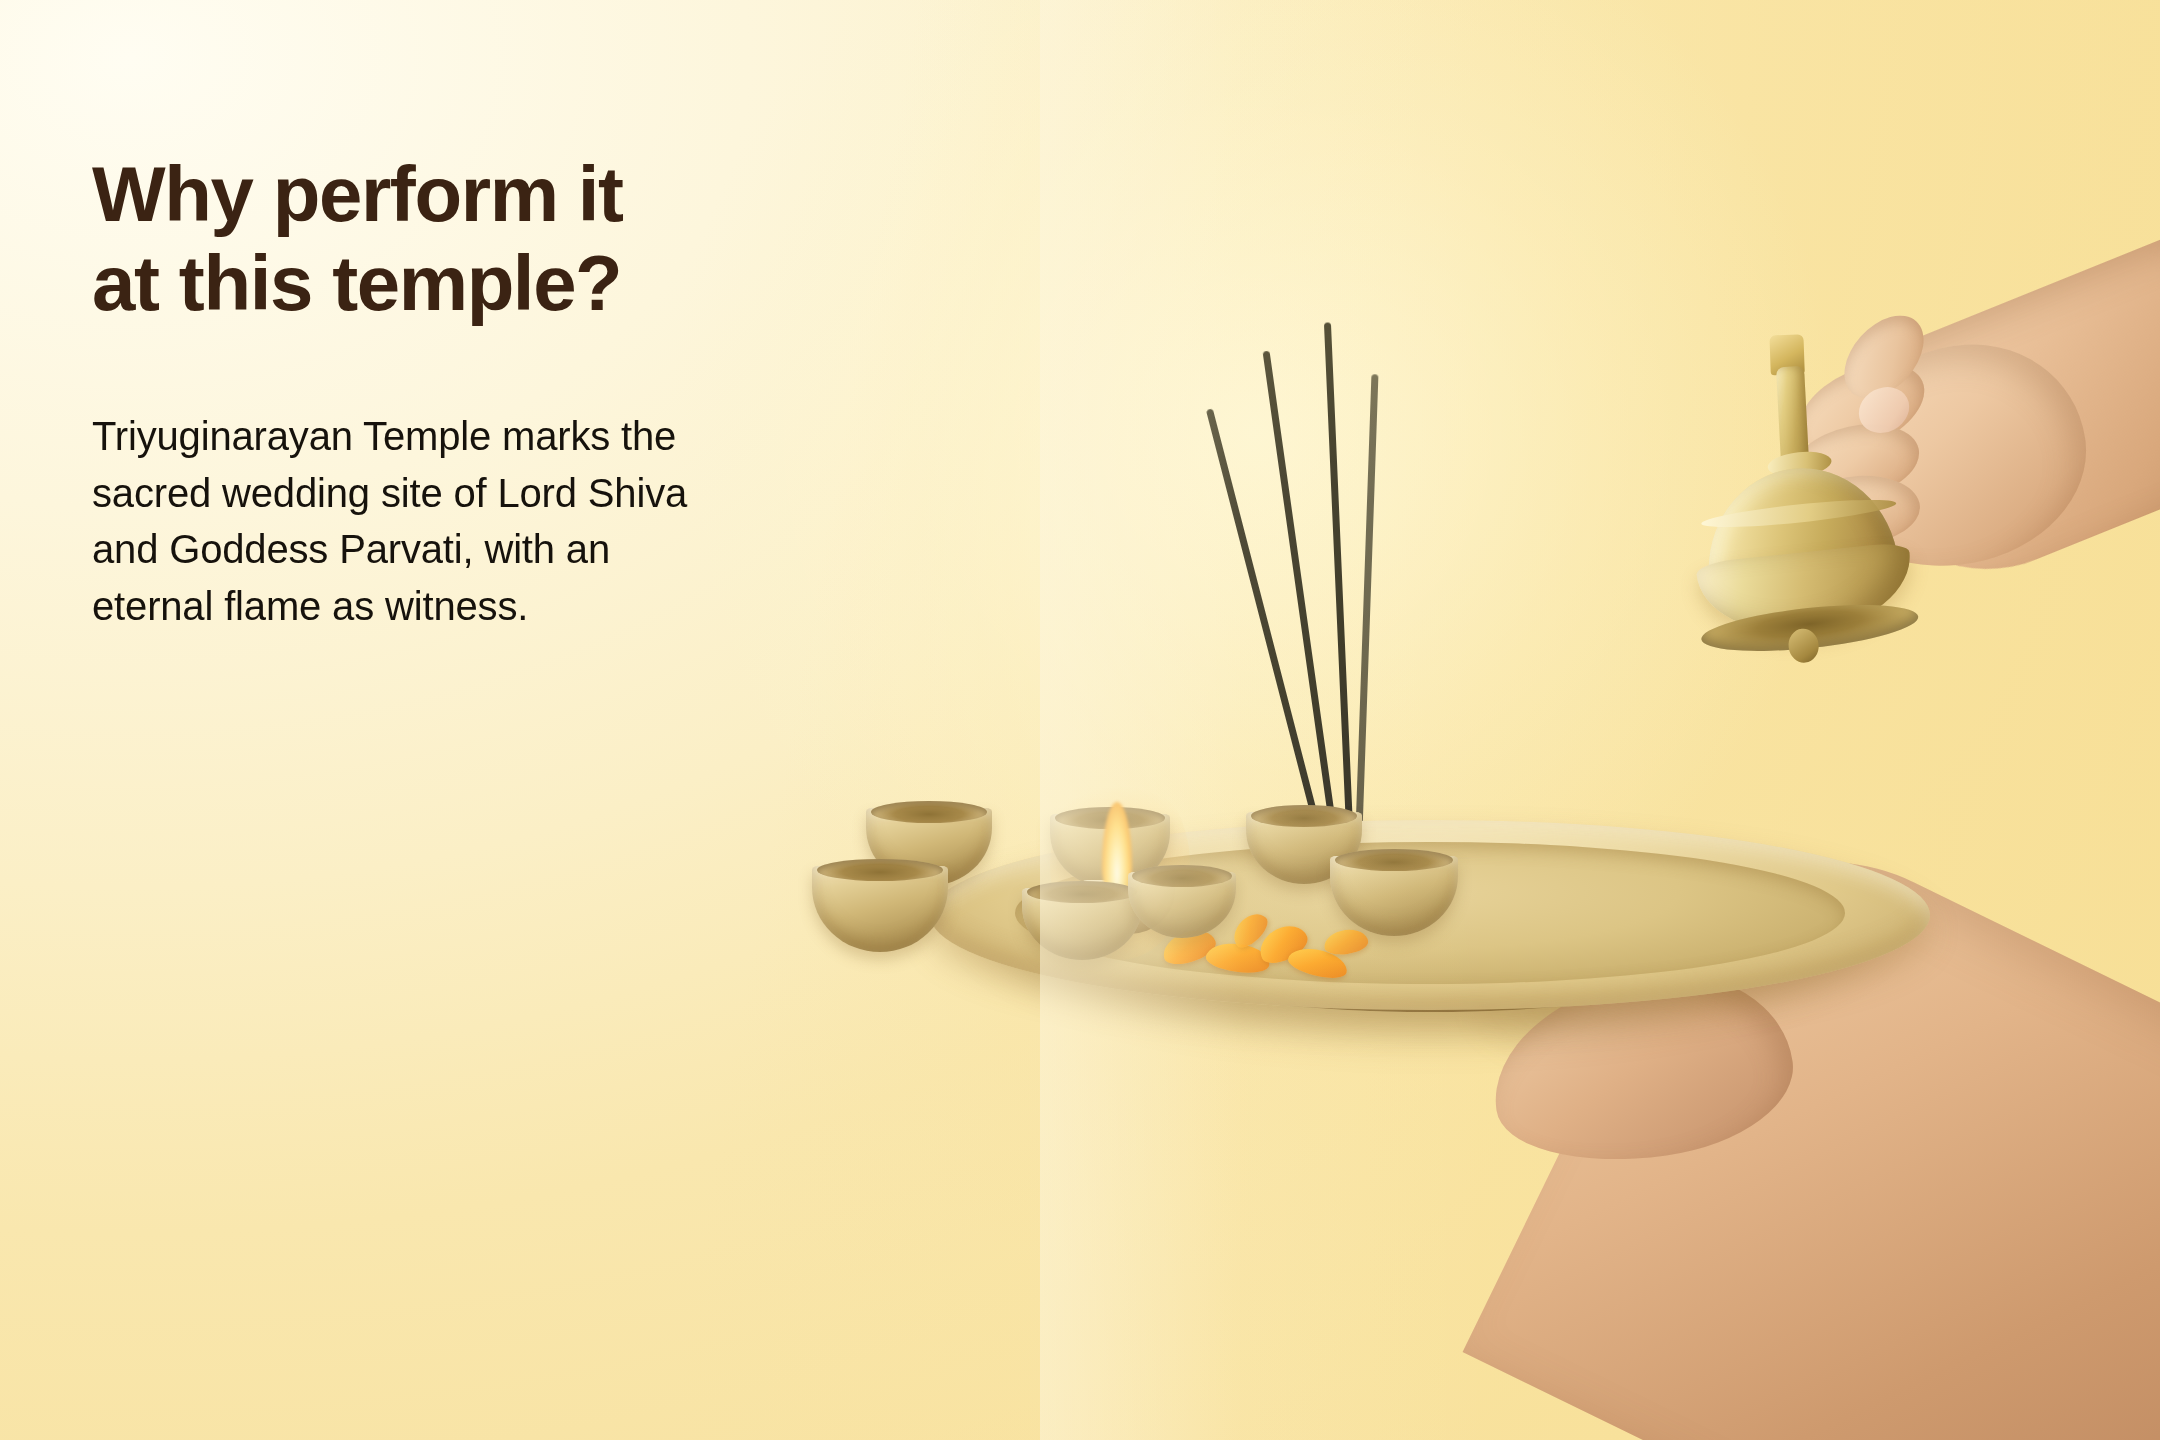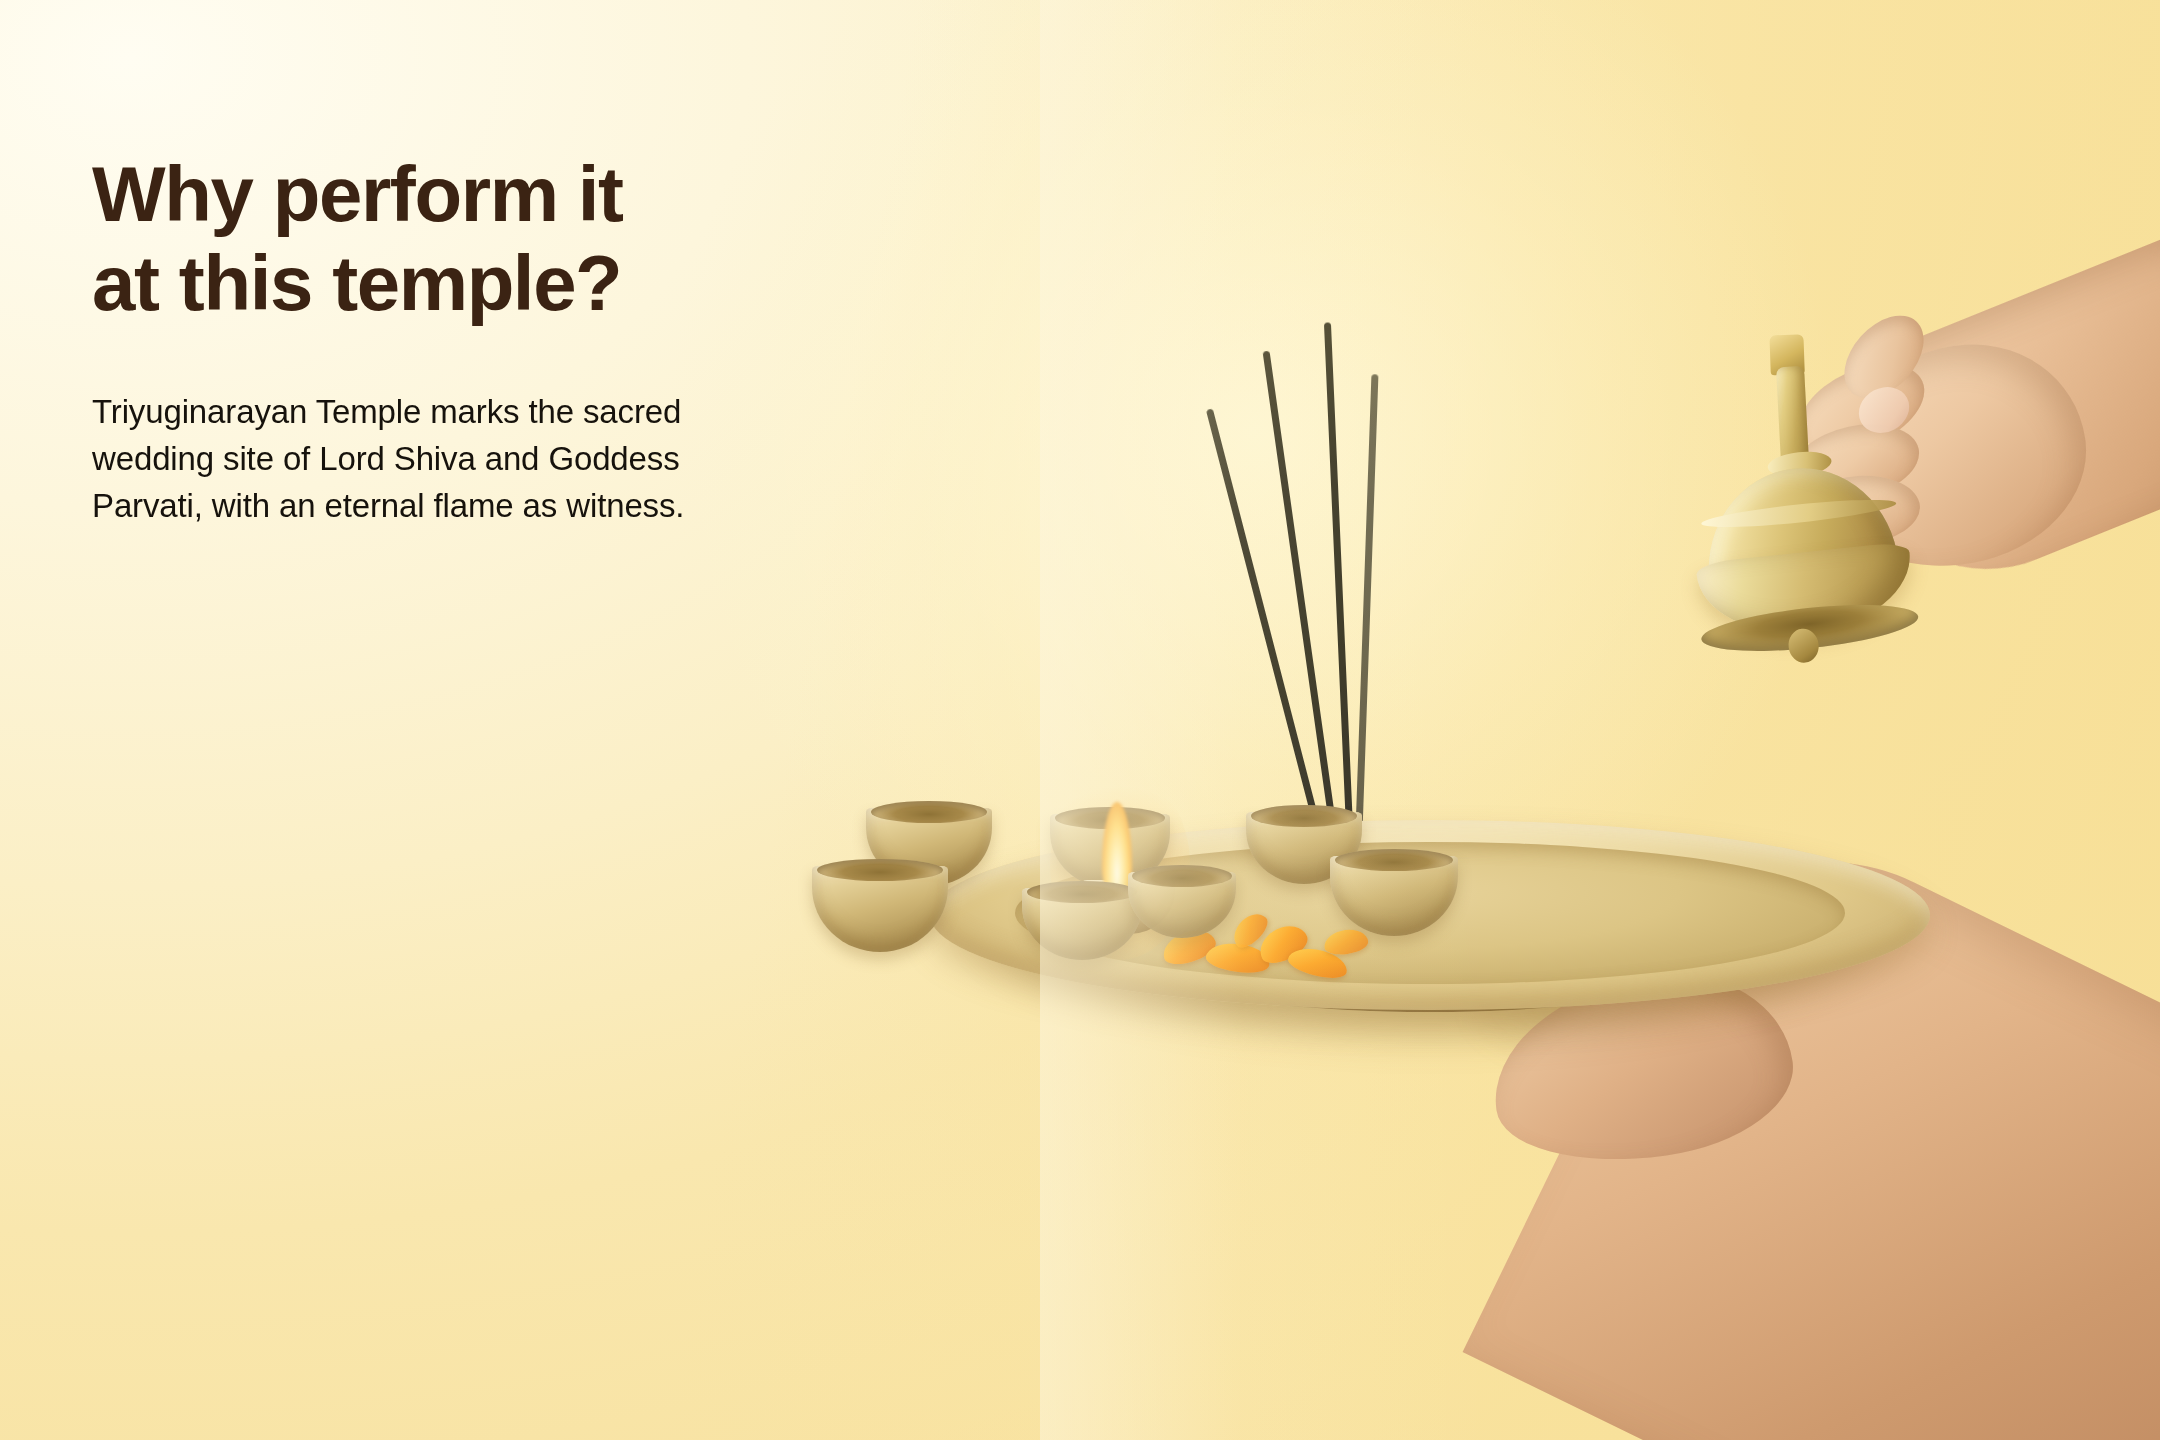--- a/index.html
+++ b/index.html
@@ -42,22 +42,22 @@
   }
   .headline {
     font-size:78px;
     font-weight:700;
     line-height:1.14;
     letter-spacing:-0.018em;
     color:#3B2313;
     white-space:pre-line;
   }
   .body-copy {
-    margin-top:61px;
-    font-size:33px;
+    margin-top:80px;
+    font-size:40px;
     font-weight:400;
     line-height:1.42;
     letter-spacing:-0.004em;
     color:#16120C;
     white-space:pre-line;
   }
 
   
   .photo {
     position:absolute;

